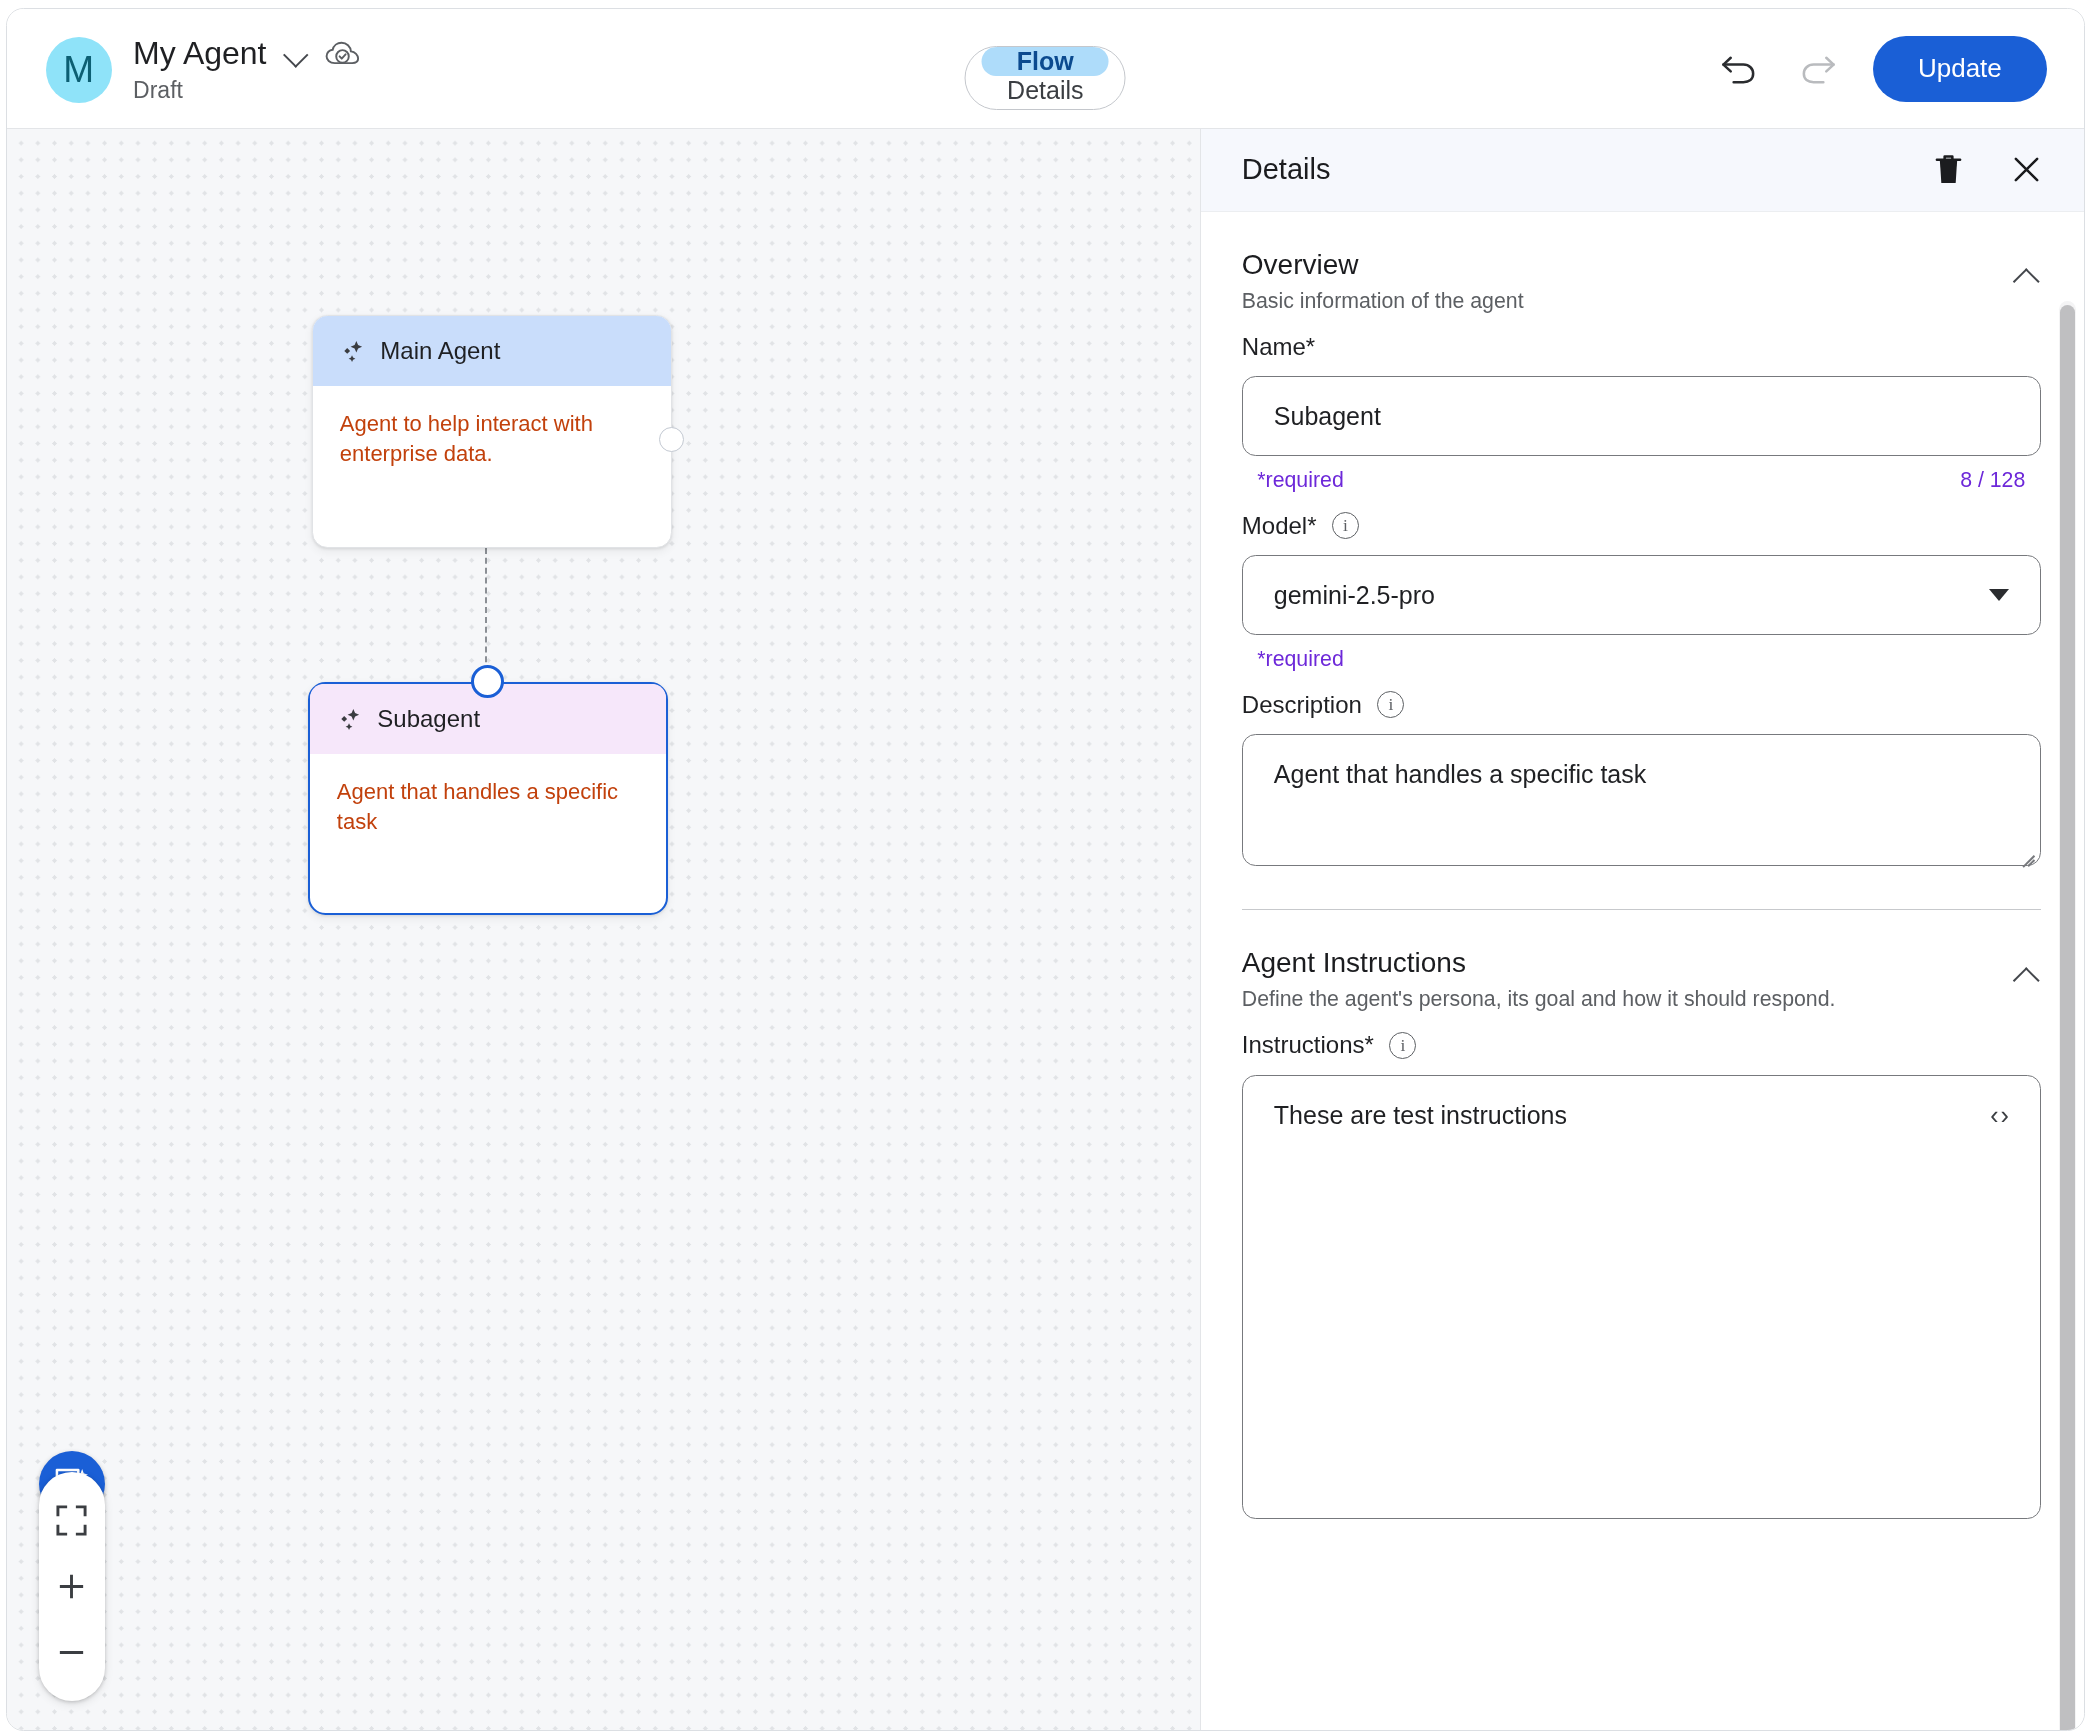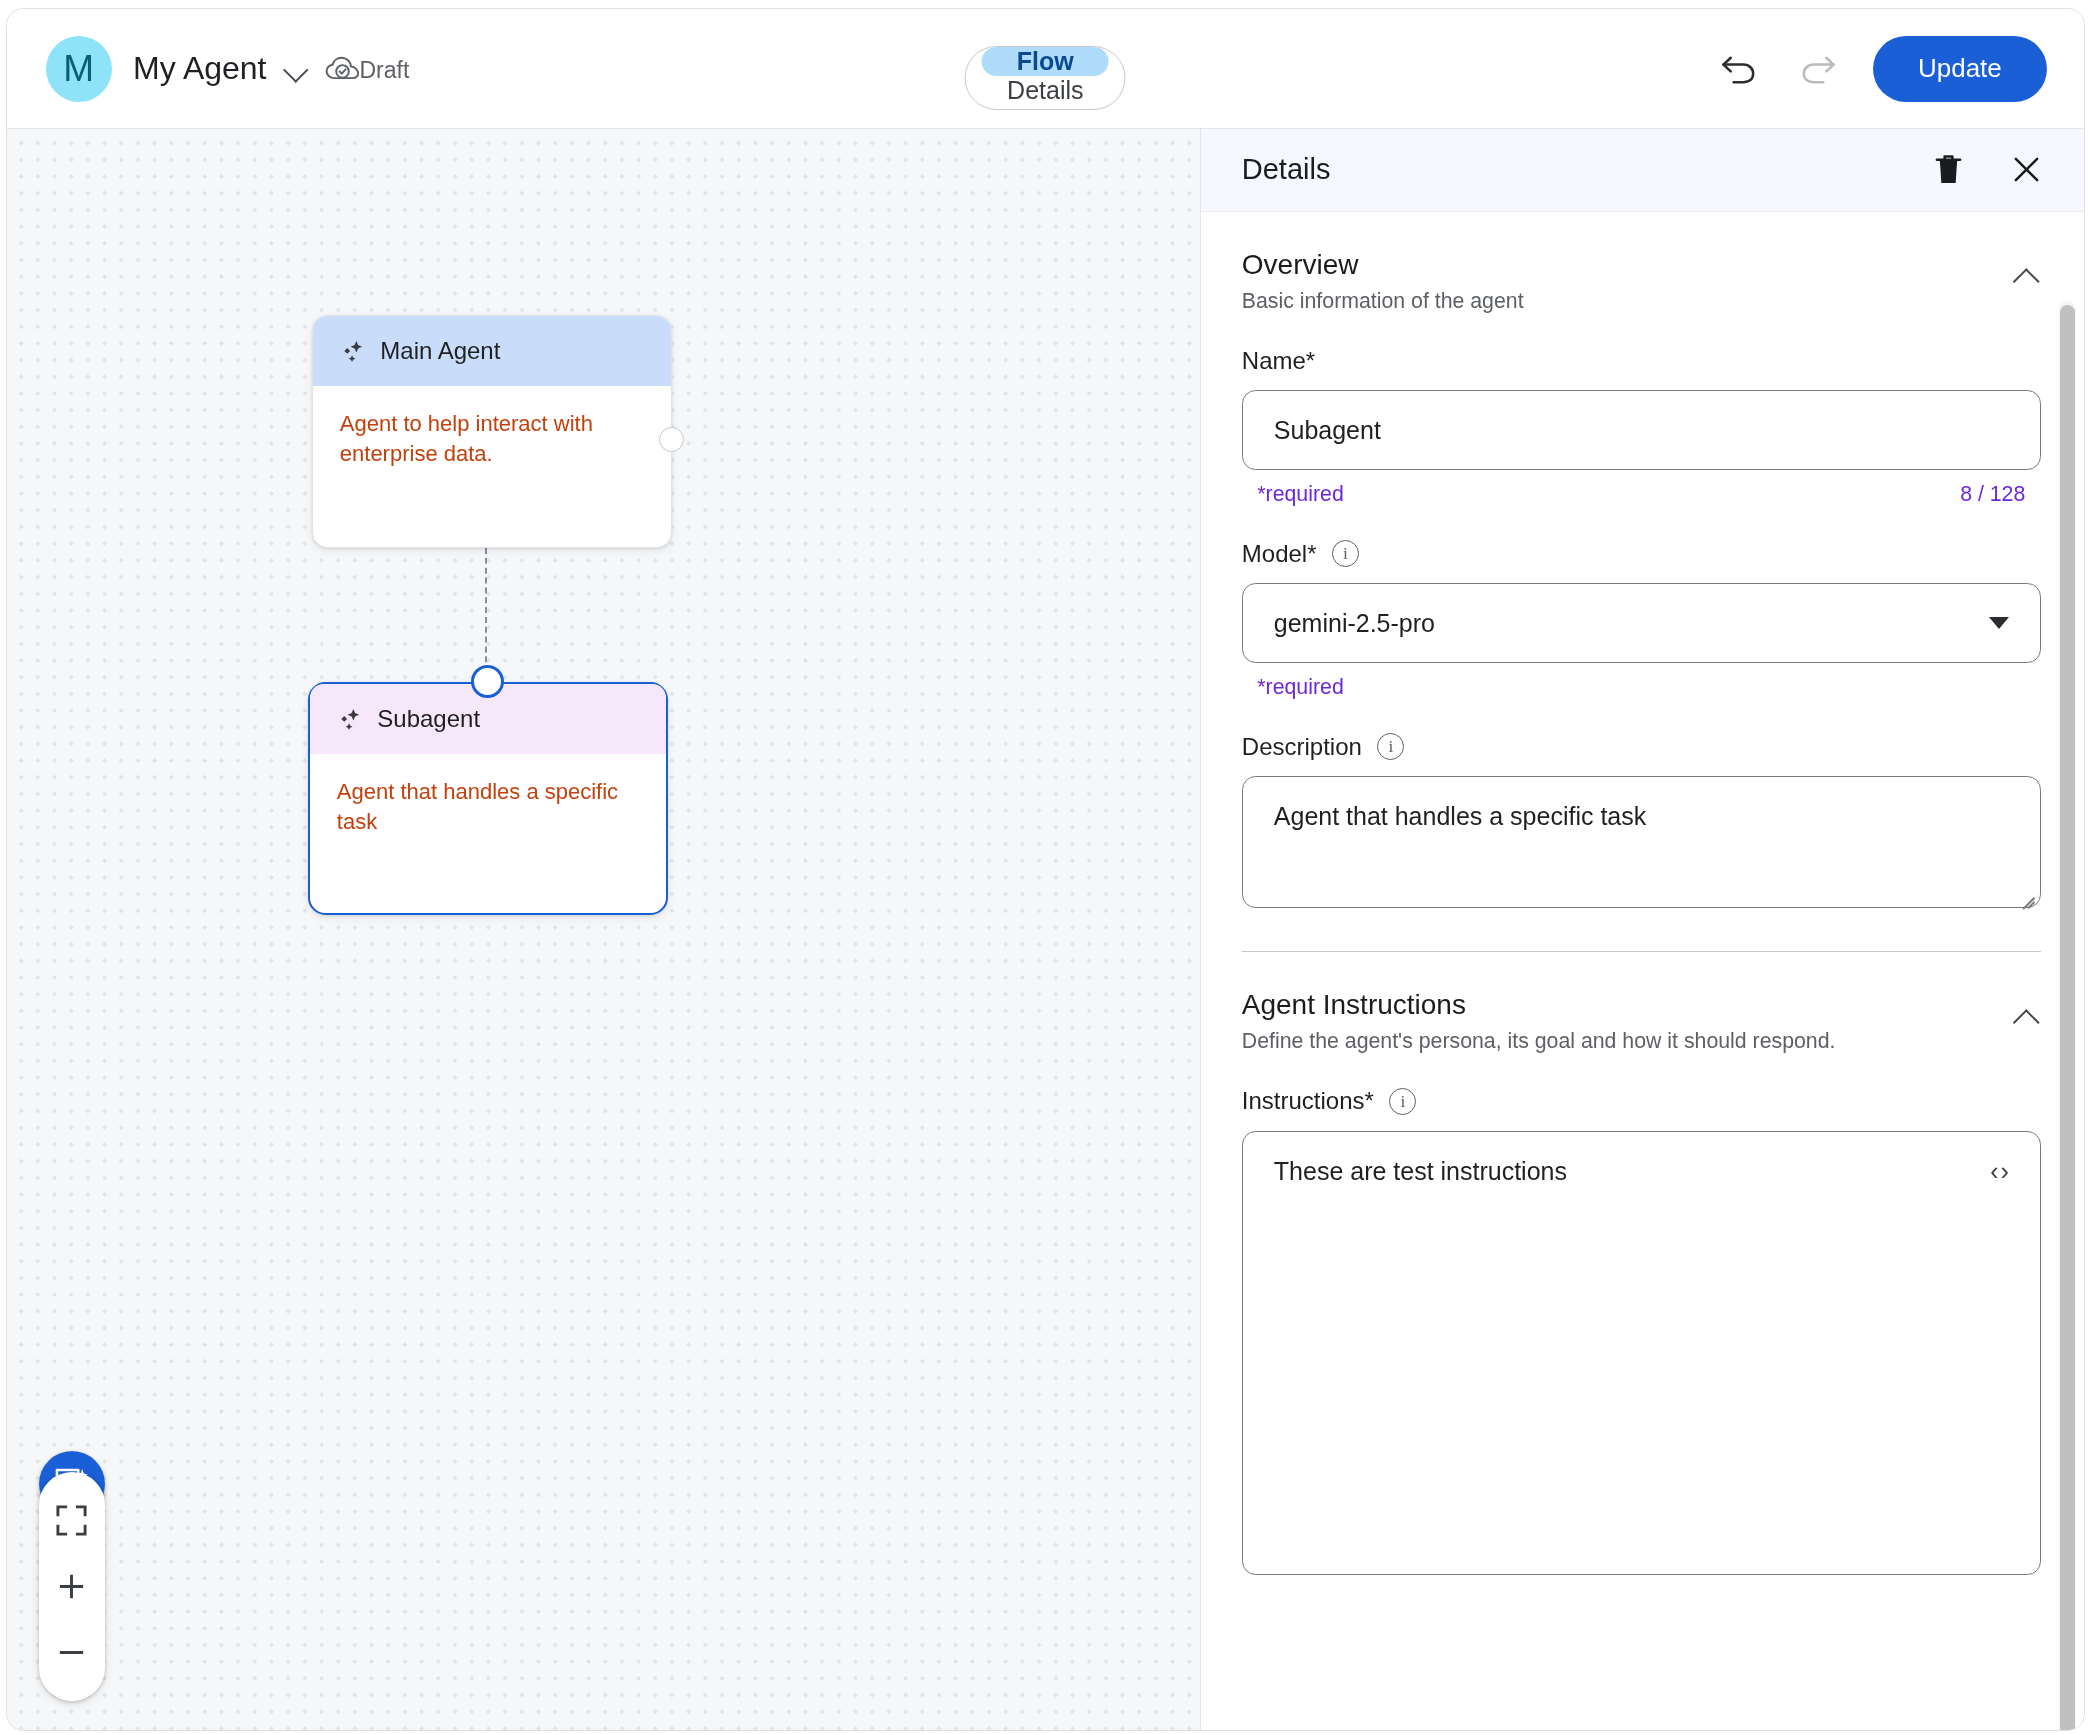--- a/index.html
+++ b/index.html
@@ -31,21 +31,21 @@
   .brand {
     position: absolute; left: 39px; top: 27px;
     display: flex; align-items: center; gap: 21.3px;
   }
   .avatar {
     width: 66px; height: 66px; border-radius: 50%;
     background: #8fe3f9; color: #0c5f73;
     display: flex; align-items: center; justify-content: center;
     font-size: 37px; font-weight: 400; letter-spacing: 0.5px;
   }
-  .brand-text { display: flex; flex-direction: row; justify-content: center; }
+  .brand-text { display: flex; flex-direction: column; justify-content: center; }
   .brand-row { display: flex; align-items: center; gap: 17.5px; }
   .agent-title { font-size: 32px; color: #1f2023; font-weight: 400; line-height: 1.1; }
   .chev-down { width: 23px; height: 23px; display: inline-block; position: relative; }
   .chev-down::after {
     content: ""; position: absolute; left: 2.9px; top: 3.9px;
     width: 15.5px; height: 15.5px;
     border-right: 2.9px solid #44474c; border-bottom: 2.9px solid #44474c;
     transform: rotate(45deg);
   }
   .cloud-icon { width: 35px; height: 27px; }
@@ -184,21 +184,21 @@
   .section-title { font-size: 28px; color: #1b1c1f; }
   .section-sub { font-size: 21.3px; color: #5c5f63; margin-top: 7.8px; }
   .chev-up { width: 29px; height: 29px; position: relative; margin-top: 13.6px; cursor: pointer; }
   .chev-up::after {
     content: ""; position: absolute; left: 4.9px; top: 9.7px;
     width: 16.5px; height: 16.5px;
     border-left: 2.9px solid #44474c; border-top: 2.9px solid #44474c;
     transform: rotate(45deg);
   }
 
-  .field { margin-top: 33px; }
+  .field { margin-top: 19px; }
   .field-label {
     font-size: 24px; color: #1f2023;
     display: flex; align-items: center; gap: 15.5px; margin-bottom: 15.5px;
   }
   .info-icon {
     width: 27px; height: 27px; border-radius: 50%;
     border: 1.9px solid #5c5f63; color: #5c5f63;
     font-size: 17.5px; display: flex; align-items: center; justify-content: center;
     font-family: "Liberation Serif", serif; cursor: pointer;
   }

